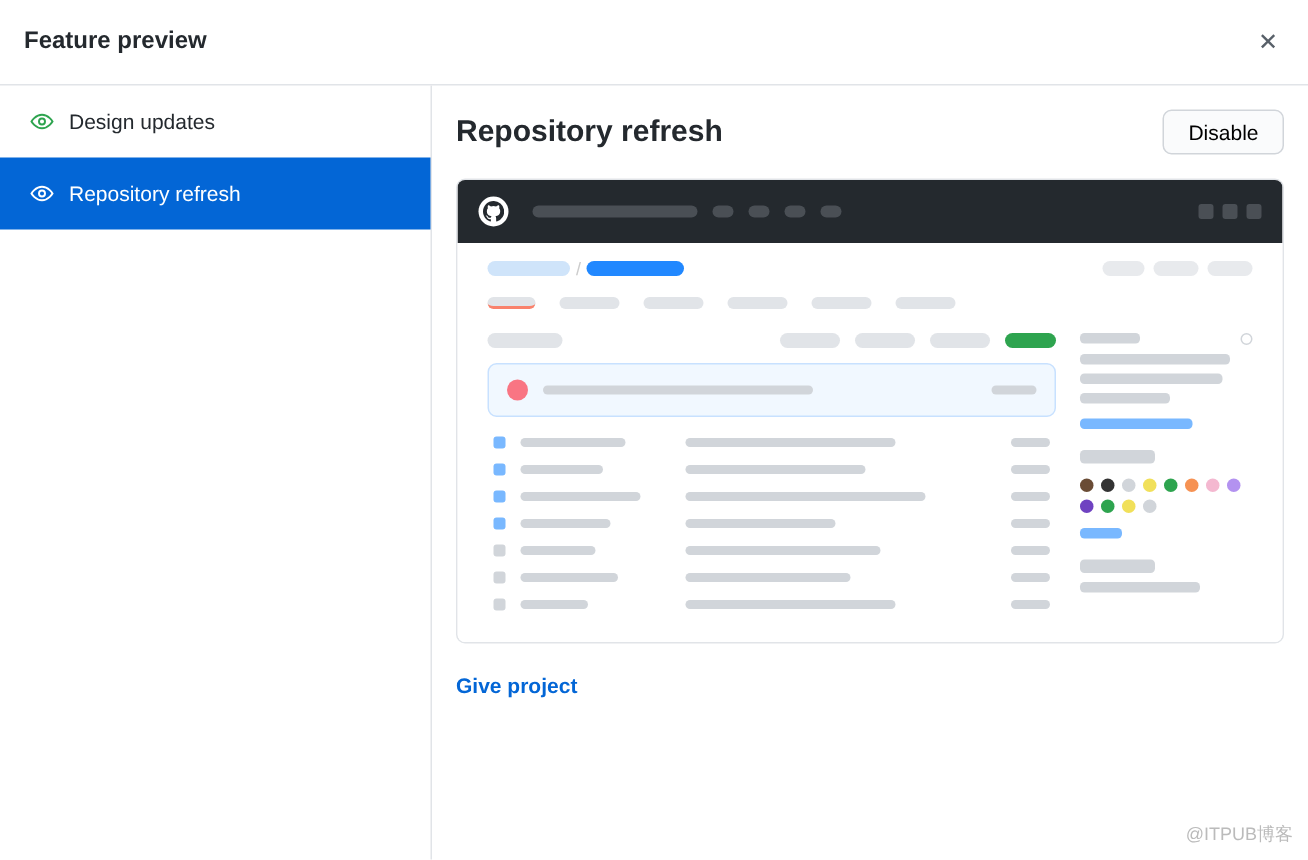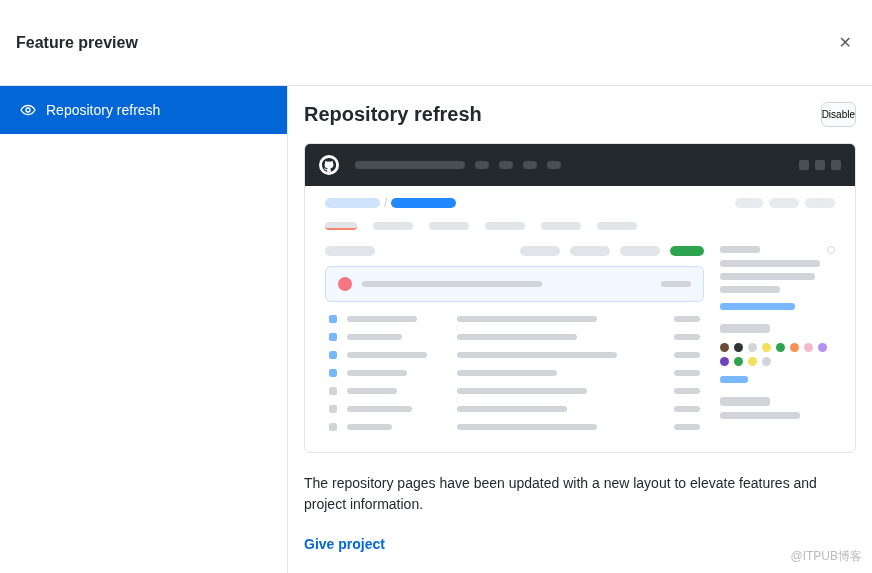--- a/index.html
+++ b/index.html
@@ -8,21 +8,21 @@
   width: 872px;
   height: 573px;
   background: #fff;
   color: #24292e;
   position: relative;
 }
 .header {
   display: flex;
   align-items: center;
   justify-content: space-between;
-  padding: 29px 16px;
+  padding: 14px 16px;
   border-bottom: 1px solid #e1e4e8;
 }
 .header h2 { font-size: 16px; font-weight: 600; }
 .close { cursor: pointer; color: #586069; font-size: 16px; padding: 4px; }
 .body { display: flex; }
 .sidebar {
   width: 288px;
   border-right: 1px solid #e1e4e8;
   min-height: 518px;
 }
@@ -33,22 +33,22 @@
   padding: 16px 20px;
   font-size: 14px;
   cursor: pointer;
 }
 .side-item.sel { background: #0366d6; color: #fff; }
 .side-item svg { flex-shrink: 0; }
 .main { flex: 1; padding: 16px; }
 .titlebar { display: flex; justify-content: space-between; align-items: center; margin-bottom: 16px; }
 .titlebar h3 { font-size: 20px; font-weight: 600; }
 .btn {
-  font-size: 10px; font-weight: 500;
-  padding: 6px 0;
+  font-size: 14px; font-weight: 500;
+  padding: 6px 16px;
   border: 1px solid #d1d5da;
   border-radius: 6px;
   background: #fafbfc;
   cursor: pointer;
 }
 .preview {
   border: 1px solid #e1e4e8;
   border-radius: 6px;
   overflow: hidden;
   margin-bottom: 20px;
@@ -111,20 +111,27 @@
 </head>
 <body>
 
 <div class="header">
   <h2>Feature preview</h2>
   <span class="close">✕</span>
 </div>
 
 <div class="body">
   <div class="sidebar">
+    <div class="side-item">
+      <svg width="16" height="16" viewBox="0 0 16 16" fill="none" stroke="#2ea44f" stroke-width="1.3">
+          <path d="M1 8s2.5-4.5 7-4.5S15 8 15 8s-2.5 4.5-7 4.5S1 8 1 8z"></path>
+          <circle cx="8" cy="8" r="2"></circle>
+        </svg>
+      <span>Design updates</span>
+    </div>
     <div class="side-item sel">
       <svg width="16" height="16" viewBox="0 0 16 16" fill="none" stroke="#fff" stroke-width="1.3">
           <path d="M1 8s2.5-4.5 7-4.5S15 8 15 8s-2.5 4.5-7 4.5S1 8 1 8z"></path>
           <circle cx="8" cy="8" r="2"></circle>
         </svg>
       <span>Repository refresh</span>
     </div>
   </div>
 
   <div class="main">
@@ -254,18 +261,17 @@
               <span class="lc" style="background: rgb(241, 224, 90);"></span>
               <span class="lc" style="background: rgb(209, 213, 218);"></span>
             </div>
           <div class="rline blue" style="width:28px"></div>
           <div class="rline" style="width:50px;height:9px;margin-top:14px"></div>
           <div class="rline" style="width:80px"></div>
         </div>
       </div>
     </div>
 
-    <p class="desc">The repository pages have been updated with a new layout to elevate features and project information.</p>
     <a href="#" class="feedback">Give project</a>
   </div>
 </div>
 
 <div class="wm">@ITPUB博客</div>
 
 </body></html>

